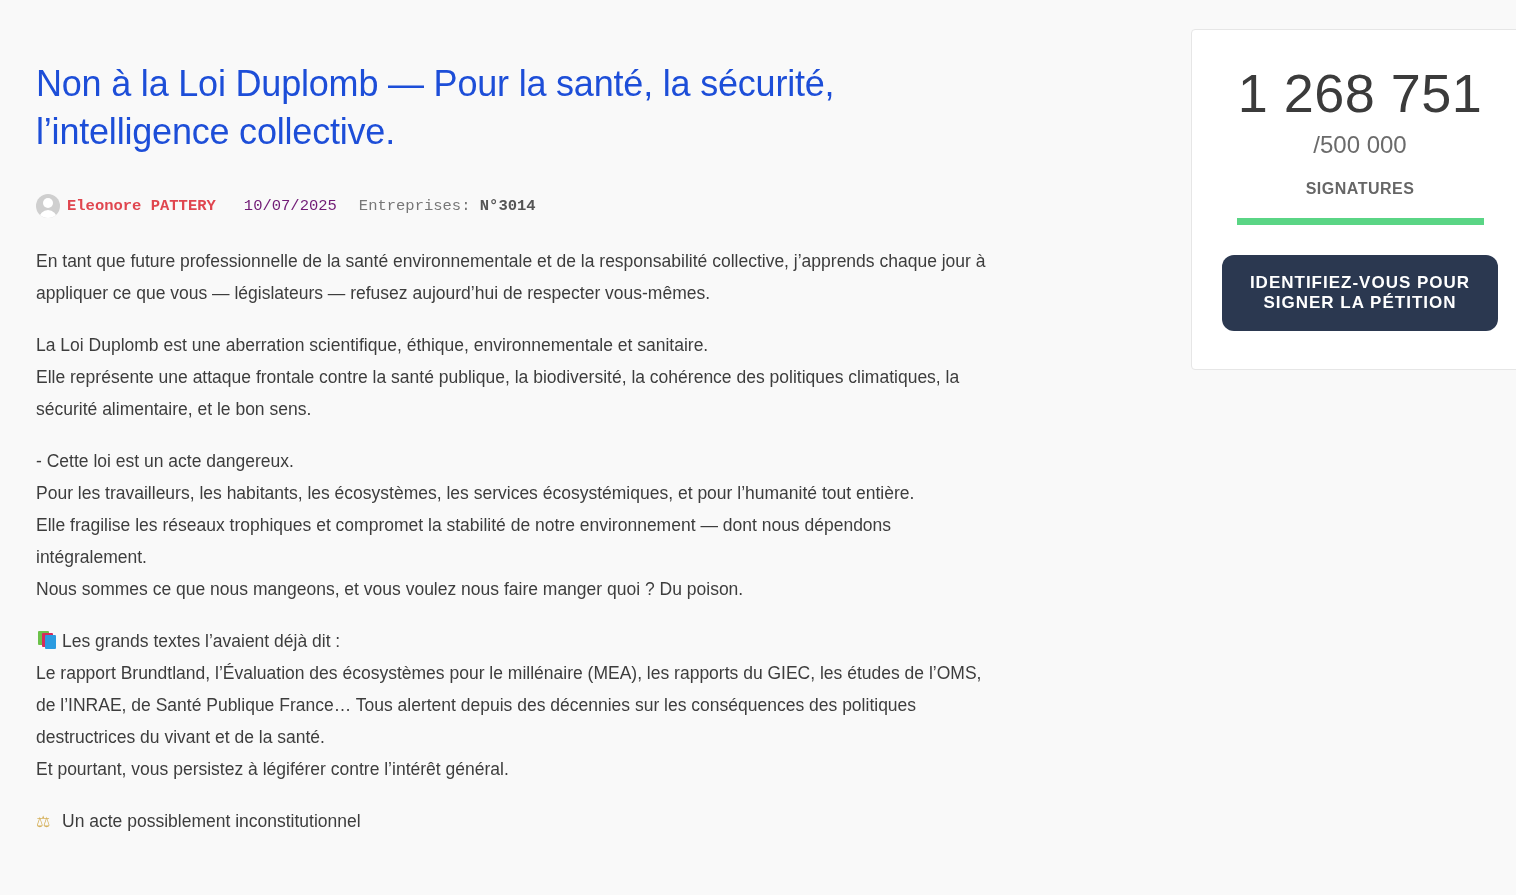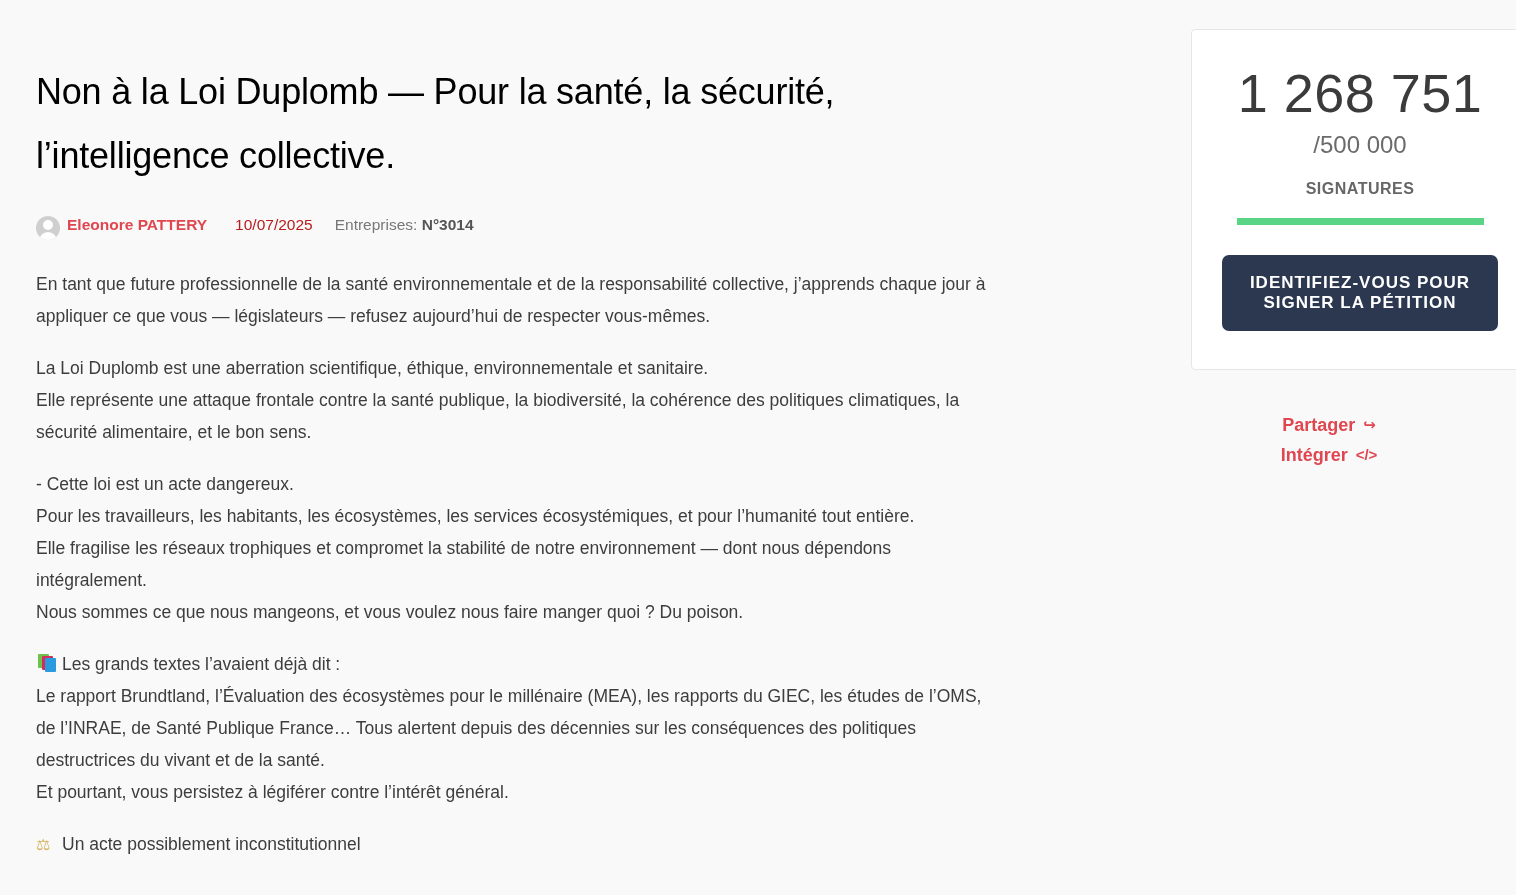--- a/index.html
+++ b/index.html
@@ -5,38 +5,38 @@
     * { box-sizing: border-box; margin: 0; padding: 0; }
     html, body {
       width: 1516px; height: 895px; overflow: hidden;
       background: #f9f9f9;
       font-family: "Liberation Sans", "DejaVu Sans", sans-serif;
       color: #3a3a3a;
     }
     .page { position: relative; width: 1516px; height: 895px; }
     .main { position: absolute; left: 36px; top: 60px; width: 950px; }
     .title {
-      font-size: 36px; line-height: 64px; font-weight: 400;
-      color: #000000; letter-spacing: -0.2px; width: 860px;
+      font-size: 36px; line-height: 48px; font-weight: 400;
+      color: #1d4ed8; letter-spacing: -0.2px; width: 860px;
     }
-    .meta { display: flex; margin-top: 28px; height: 26px; font-size: 15.5px; }
+    .meta { display: flex; align-items: center; margin-top: 37px; height: 26px; font-size: 15.5px; font-family: Liberation Mono, monospace; }
     .avatar {
       width: 24px; height: 24px; border-radius: 50%; background: #cfcfcf;
       position: relative; overflow: hidden; margin-right: 7px; flex: none;
     }
     .avatar::before {
       content: ""; position: absolute; width: 10px; height: 10px; border-radius: 50%;
       background: #fff; left: 7px; top: 4px;
     }
     .avatar::after {
       content: ""; position: absolute; width: 18px; height: 12px; border-radius: 9px 9px 0 0;
       background: #fff; left: 3px; top: 16px;
     }
     .author { color: #e0464f; font-weight: 700; }
-    .date { color: #b91c1c; margin-left: 28px; }
+    .date { color: #701a75; margin-left: 28px; }
     .ident { color: #777; margin-left: 22px; }
     .ident b { color: #555; font-weight: 700; }
     .body { margin-top: 26px; font-size: 17.5px; line-height: 32px; color: #3d3d3d; }
     .body p { margin-bottom: 20px; }
     .emoji-books {
       display: inline-block; position: relative; width: 20px; height: 18px;
       vertical-align: -2px; margin-right: 6px;
     }
     .emoji-books i { position: absolute; display: block; width: 11px; height: 14px; border-radius: 1px; }
     .emoji-books .b1 { background: #6cc24a; left: 2px; top: 0; }
@@ -51,21 +51,21 @@
     }
     .count { margin-top: 30px; font-size: 54px; line-height: 66px; color: #3b3b3b; letter-spacing: 0.5px; }
     .goal { margin-top: 2px; font-size: 24px; line-height: 34px; color: #6b6b6b; }
     .sig-label { margin-top: 18px; font-size: 16px; font-weight: 700; color: #666; letter-spacing: 0.5px; }
     .progress {
       margin: 20px auto 0; width: 247px; height: 7px; background: #e9e9e9;
     }
     .progress-fill { height: 100%; background: #5ad585; }
     .sign-btn {
       display: block; margin: 30px auto 0; width: 276px; height: 76px;
-      background: #2b3850; color: #fff; border: none; border-radius: 7px;
+      background: #2b3850; color: #fff; border: none; border-radius: 12px;
       font-family: "Liberation Sans", "DejaVu Sans", sans-serif;
       font-size: 17px; font-weight: 700; line-height: 20px; letter-spacing: 1px;
       text-transform: uppercase; padding: 0 20px; cursor: pointer;
     }
     .actions { position: absolute; left: 1160px; top: 410px; width: 338px; text-align: center; }
     .action {
       display: block; color: #e0464f; font-size: 18px; font-weight: 700;
       line-height: 30px; text-decoration: none;
     }
     .action .ico { display: inline-block; margin-left: 8px; font-size: 15px; vertical-align: 1px; }
@@ -116,22 +116,14 @@
   <div class="card">
     <div class="count">1 268 751</div>
     <div class="goal">/500 000</div>
     <div class="sig-label">SIGNATURES</div>
     <div class="progress">
       <div class="progress-fill" style="width:100%"></div>
     </div>
     <button class="sign-btn">IDENTIFIEZ-VOUS POUR SIGNER LA PÉTITION</button>
   </div>
 
-  <div class="actions">
-    <a class="action">
-      <span>Partager</span><span class="ico">↪</span>
-    </a>
-    <a class="action">
-      <span>Intégrer</span><span class="ico">&lt;/&gt;</span>
-    </a>
-  </div>
 
 </div>
 
 </body></html>

